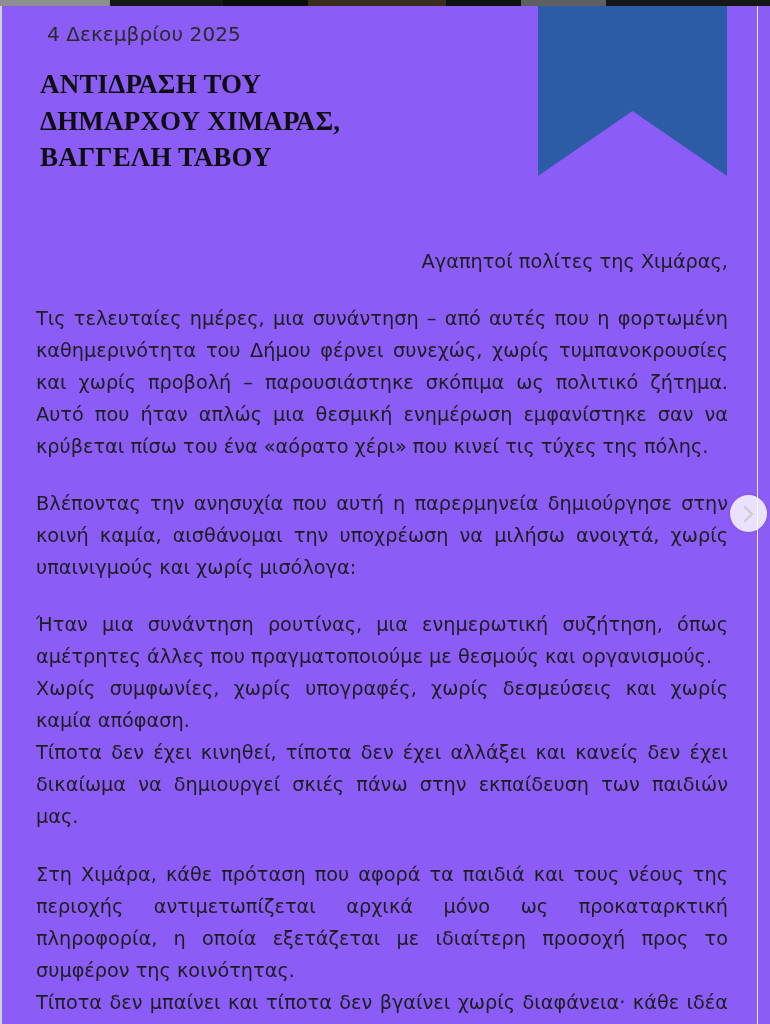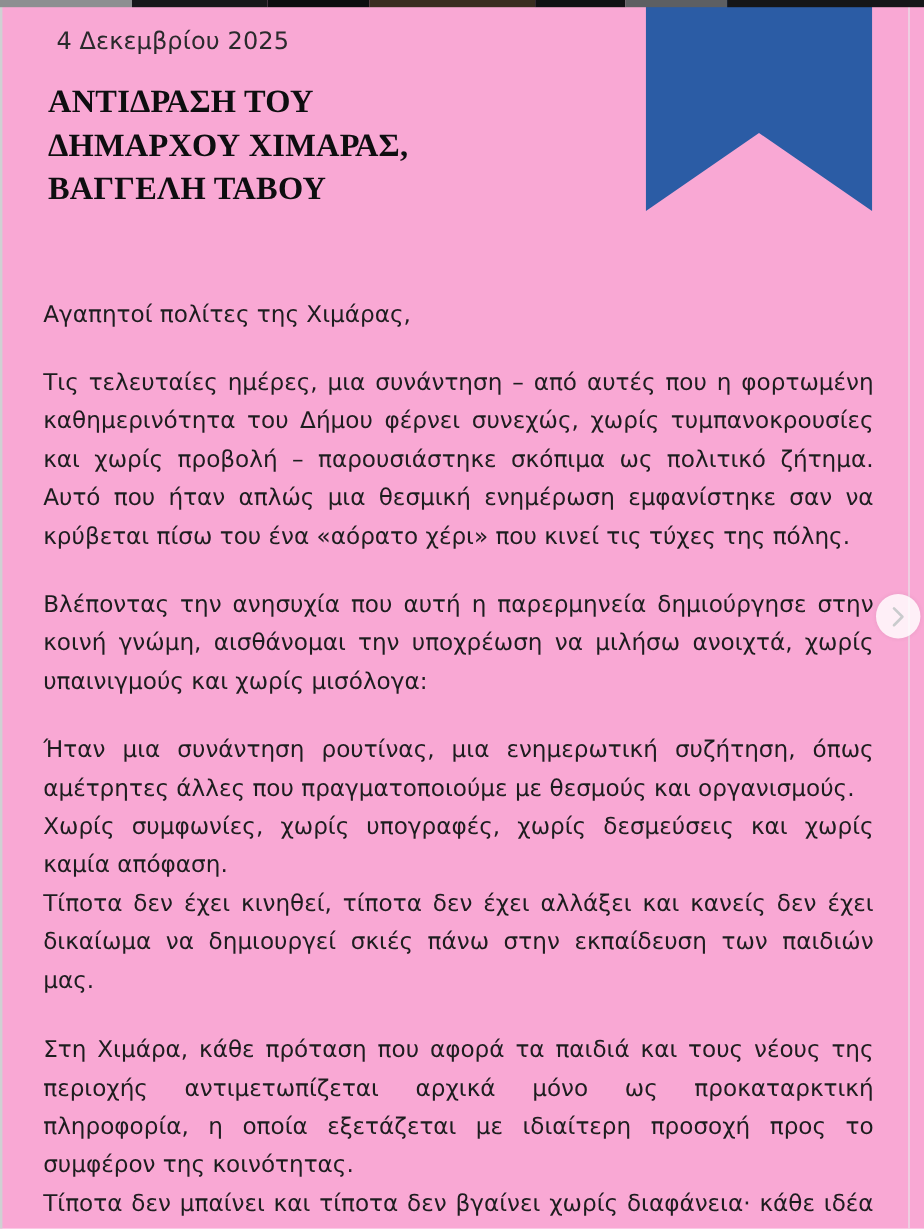--- a/index.html
+++ b/index.html
@@ -12,21 +12,21 @@
     height: 1024px;
     overflow: hidden;
     font-family: "DejaVu Sans", sans-serif;
     position: relative;
   }
 
   
   #slide {
     position: absolute;
     inset: 0;
-    background: #f9a8d4;
+    background: #8b5cf6;
     overflow: hidden;
   }
 
   
   .top-sliver {
     position: absolute;
     top: 0;
     left: 0;
     width: 770px;
     height: 6px;
@@ -109,21 +109,21 @@
     font-family: "DejaVu Sans", sans-serif;
   }
   .para {
     margin: 0 0 25px 0;
     text-align: justify;
     text-justify: inter-word;
     white-space: pre-line;
     hyphens: none;
   }
   .para:last-child { margin-bottom: 0; }
-  .para.greeting { text-align: left; }
+  .para.greeting { text-align: right; }
 
   
   .carousel-next {
     position: absolute;
     top: 495px;
     left: 730px;
     width: 37px;
     height: 37px;
     border-radius: 50%;
     background: rgba(255,255,255,0.82);
@@ -157,21 +157,21 @@
     <div class="ribbon"></div>
     <div class="date-line">4 Δεκεμβρίου 2025</div>
     <div class="headline">ΑΝΤΙΔΡΑΣΗ ΤΟΥ
 ΔΗΜΑΡΧΟΥ ΧΙΜΑΡΑΣ,
 ΒΑΓΓΕΛΗ ΤΑΒΟΥ</div>
   </div>
 
   <div class="body-copy">
     <p class="para greeting">Αγαπητοί πολίτες της Χιμάρας,</p>
     <p class="para">Τις τελευταίες ημέρες, μια συνάντηση – από αυτές που η φορτωμένη καθημερινότητα του Δήμου φέρνει συνεχώς, χωρίς τυμπανοκρουσίες και χωρίς προβολή – παρουσιάστηκε σκόπιμα ως πολιτικό ζήτημα. Αυτό που ήταν απλώς μια θεσμική ενημέρωση εμφανίστηκε σαν να κρύβεται πίσω του ένα «αόρατο χέρι» που κινεί τις τύχες της πόλης.</p>
-    <p class="para">Βλέποντας την ανησυχία που αυτή η παρερμηνεία δημιούργησε στην κοινή γνώμη, αισθάνομαι την υποχρέωση να μιλήσω ανοιχτά, χωρίς υπαινιγμούς και χωρίς μισόλογα:</p>
+    <p class="para">Βλέποντας την ανησυχία που αυτή η παρερμηνεία δημιούργησε στην κοινή καμία, αισθάνομαι την υποχρέωση να μιλήσω ανοιχτά, χωρίς υπαινιγμούς και χωρίς μισόλογα:</p>
     <p class="para">Ήταν μια συνάντηση ρουτίνας, μια ενημερωτική συζήτηση, όπως αμέτρητες άλλες που πραγματοποιούμε με θεσμούς και οργανισμούς.
 Χωρίς συμφωνίες, χωρίς υπογραφές, χωρίς δεσμεύσεις και χωρίς καμία απόφαση.
 Τίποτα δεν έχει κινηθεί, τίποτα δεν έχει αλλάξει και κανείς δεν έχει δικαίωμα να δημιουργεί σκιές πάνω στην εκπαίδευση των παιδιών μας.</p>
     <p class="para">Στη Χιμάρα, κάθε πρόταση που αφορά τα παιδιά και τους νέους της περιοχής αντιμετωπίζεται αρχικά μόνο ως προκαταρκτική πληροφορία, η οποία εξετάζεται με ιδιαίτερη προσοχή προς το συμφέρον της κοινότητας.
 Τίποτα δεν μπαίνει και τίποτα δεν βγαίνει χωρίς διαφάνεια· κάθε ιδέα περνά από δημόσια διαβούλευση, όπως κάθε απόφαση που ανήκει σε ολόκληρη την πόλη και όχι στα γραφεία μιας μικρής ομάδας ανθρώπων.</p>
   </div>
 
   <div class="carousel-next">
     <span>
       <svg width="13" height="18" viewBox="0 0 13 18" aria-hidden="true">

